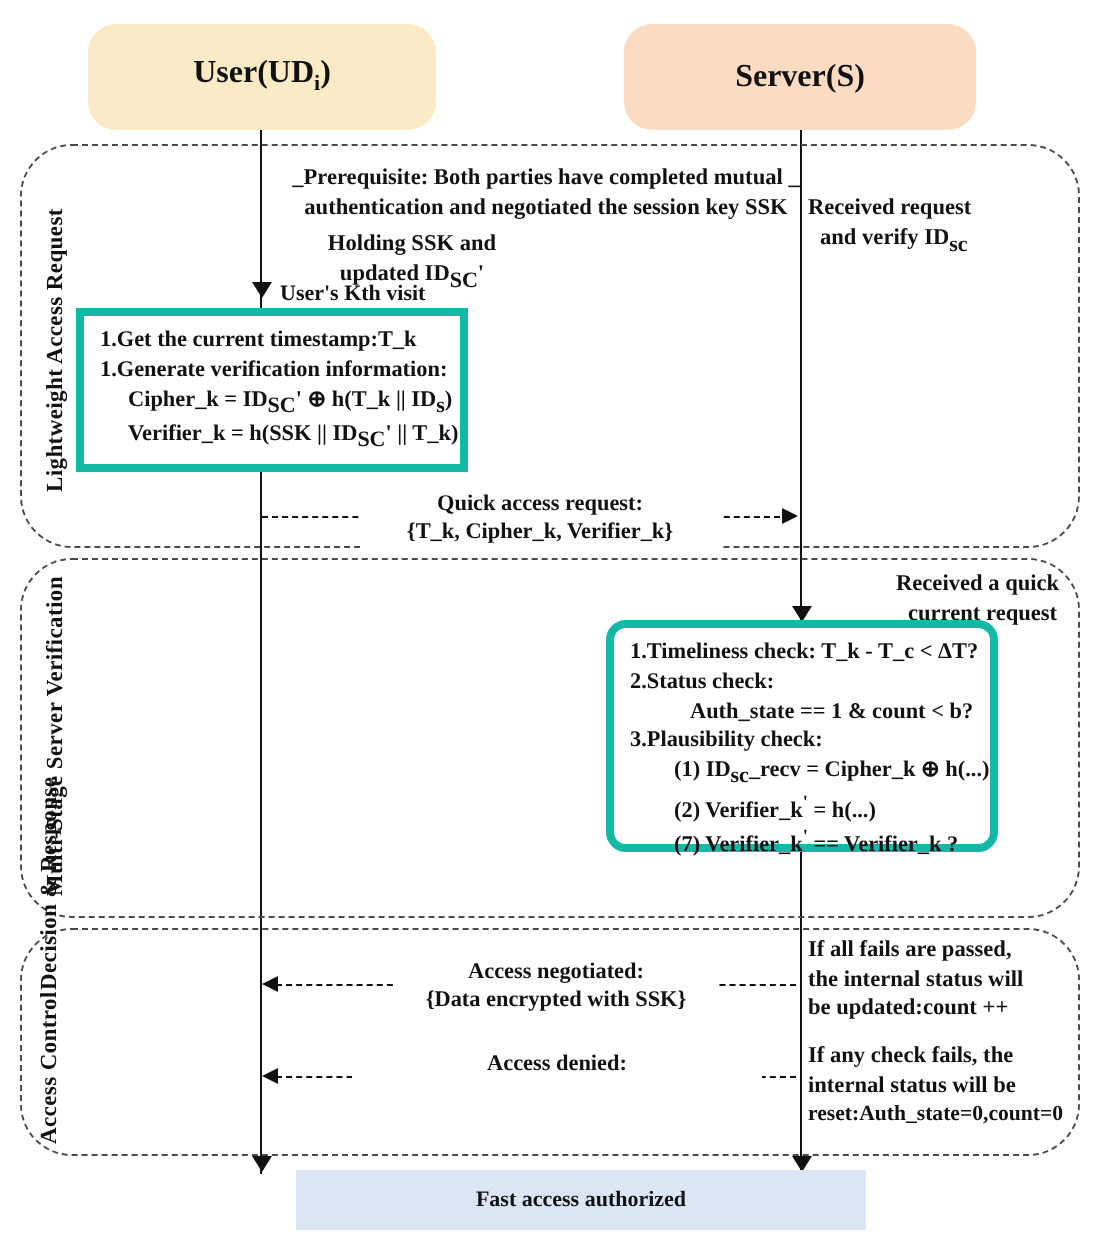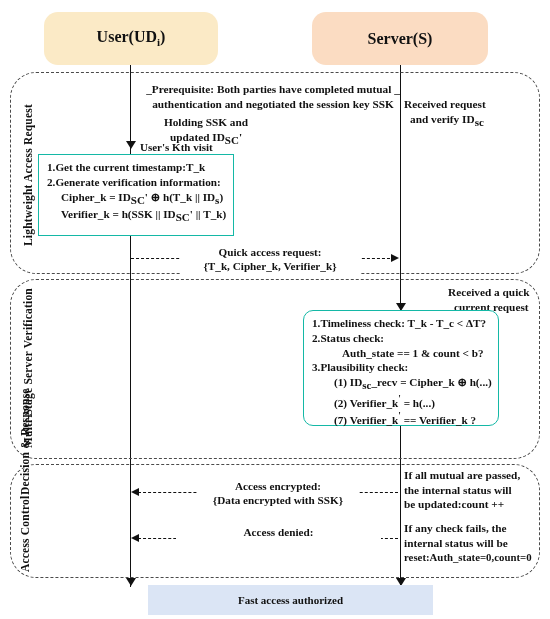--- a/index.html
+++ b/index.html
@@ -32,21 +32,21 @@
   #phase-3{left:10px;top:464px;width:530px;height:114px;}
 
   .phase-label{position:absolute;font-weight:bold;font-size:11.5px;color:#111;
       writing-mode:vertical-rl;transform:rotate(180deg);
       text-align:center;letter-spacing:.2px;white-space:nowrap;}
   #phase-label-1{left:22px;top:95px;height:160px;}
   #phase-label-2{left:22px;top:292px;height:156px;}
   #phase-label-3{left:19px;top:470px;height:102px;display:flex;gap:1px;}
 
   
-  .procbox{position:absolute;border:1px solid #14b8a6;background:#fff;
+  .procbox{position:absolute;border:4px solid #14b8a6;background:#fff;
            box-sizing:border-box;padding:5px 6px 5px 8px;}
   #proc-user{left:38px;top:154px;width:196px;height:82px;}
   #proc-server{left:303px;top:310px;width:196px;height:116px;border-radius:10px;}
   .procbox div{font-weight:bold;font-size:11.2px;color:#111;line-height:1.32;
                white-space:nowrap;}
   .ind1{padding-left:14px;}
   .ind2{padding-left:30px;}
   .ind3{padding-left:22px;}
 
   
@@ -120,21 +120,21 @@
 
   <div class="note" id="note-kth">User's Kth visit</div>
 
   <div class="note" id="note-recv-verify">
     <div>Received request</div>
     <div style="padding-left:6px;"><span>and verify ID</span><span class="sub">sc</span></div>
   </div>
 
   <div class="procbox" id="proc-user">
     <div>1.Get the current timestamp:T_k</div>
-    <div>2.Generate verification information:</div>
+    <div>1.Generate verification information:</div>
     <div class="ind1"><span>Cipher_k = ID</span><span class="sub">SC</span><span>' ⊕ h(T_k || ID</span><span class="sub">s</span><span>)</span></div>
     <div class="ind1"><span>Verifier_k = h(SSK ||  ID</span><span class="sub">SC</span><span>' || T_k)</span></div>
   </div>
 
   <div class="msg" style="left:131px;top:258px;width:264px;"></div>
   <div class="arrowhead-right" style="left:391px;top:254px;"></div>
   <div class="msg-label" style="left:180px;top:245px;width:180px;">
     <div style="background:#fff;">Quick access request:</div>
     <div style="background:#fff;">{T_k, Cipher_k, Verifier_k}</div>
   </div>
@@ -150,32 +150,32 @@
     <div class="ind2">Auth_state == 1 &amp; count &lt; b?</div>
     <div>3.Plausibility check:</div>
     <div class="ind3"><span>(1) ID</span><span class="sub">sc</span><span>_recv = Cipher_k ⊕ h(...)</span></div>
     <div class="ind3"><span>(2) Verifier_k</span><sup>'</sup><span> = h(...)</span></div>
     <div class="ind3"><span>(7) Verifier_k</span><sup>'</sup><span> == Verifier_k ?</span></div>
   </div>
 
   <div class="msg" style="left:138px;top:492px;width:260px;"></div>
   <div class="arrowhead-left" style="left:131px;top:488px;"></div>
   <div class="msg-label" style="left:198px;top:479px;width:160px;">
-    <div style="background:#fff;">Access encrypted:</div>
+    <div style="background:#fff;">Access negotiated:</div>
     <div style="background:#fff;">{Data encrypted with SSK}</div>
   </div>
 
   <div class="msg" style="left:138px;top:538px;width:260px;"></div>
   <div class="arrowhead-left" style="left:131px;top:534px;"></div>
   <div class="msg-label" style="left:176px;top:525px;width:205px;">
     <div style="background:#fff;">Access denied:</div>
   </div>
 
   <div class="note" id="note-pass">
-    <div>If all mutual are passed,</div>
+    <div>If all fails are passed,</div>
     <div>the internal status will</div>
     <div>be updated:count ++</div>
   </div>
   <div class="note" id="note-fail">
     <div>If any check fails, the</div>
     <div>internal status will be</div>
     <div style="font-size:10.8px;">reset:Auth_state=0,count=0</div>
   </div>
 
   <div id="footer-box">

